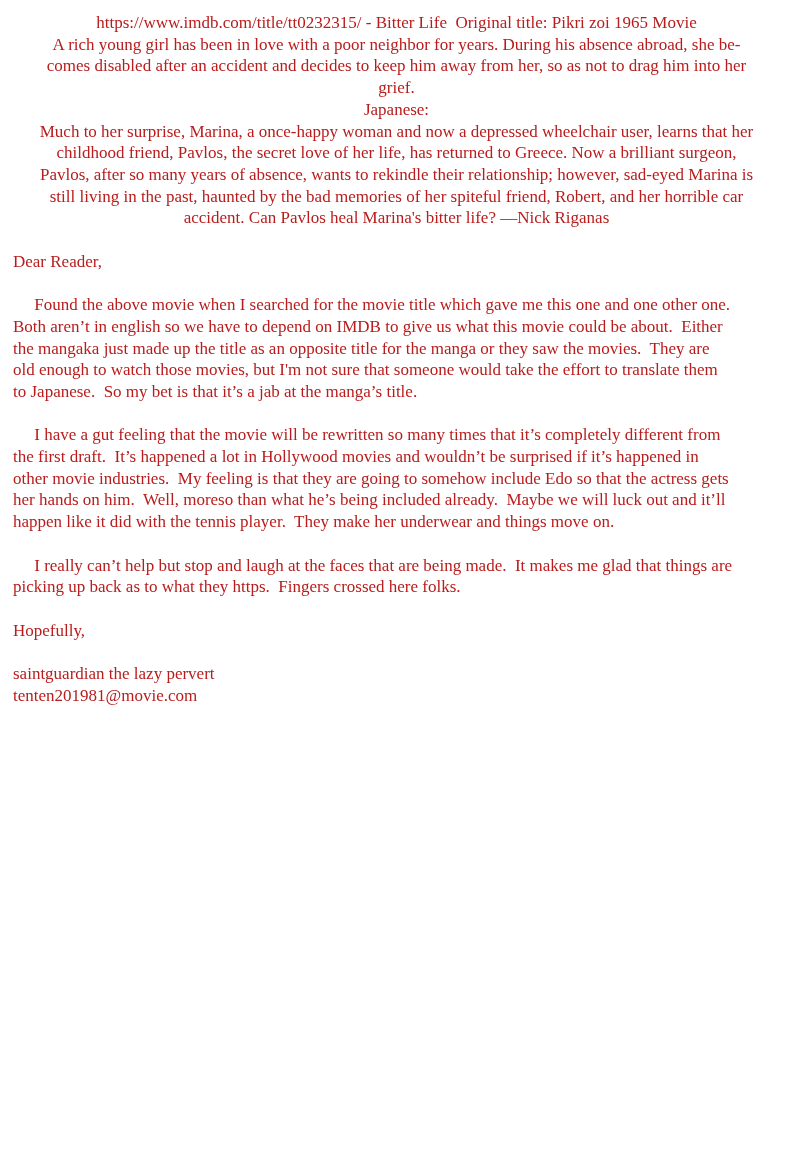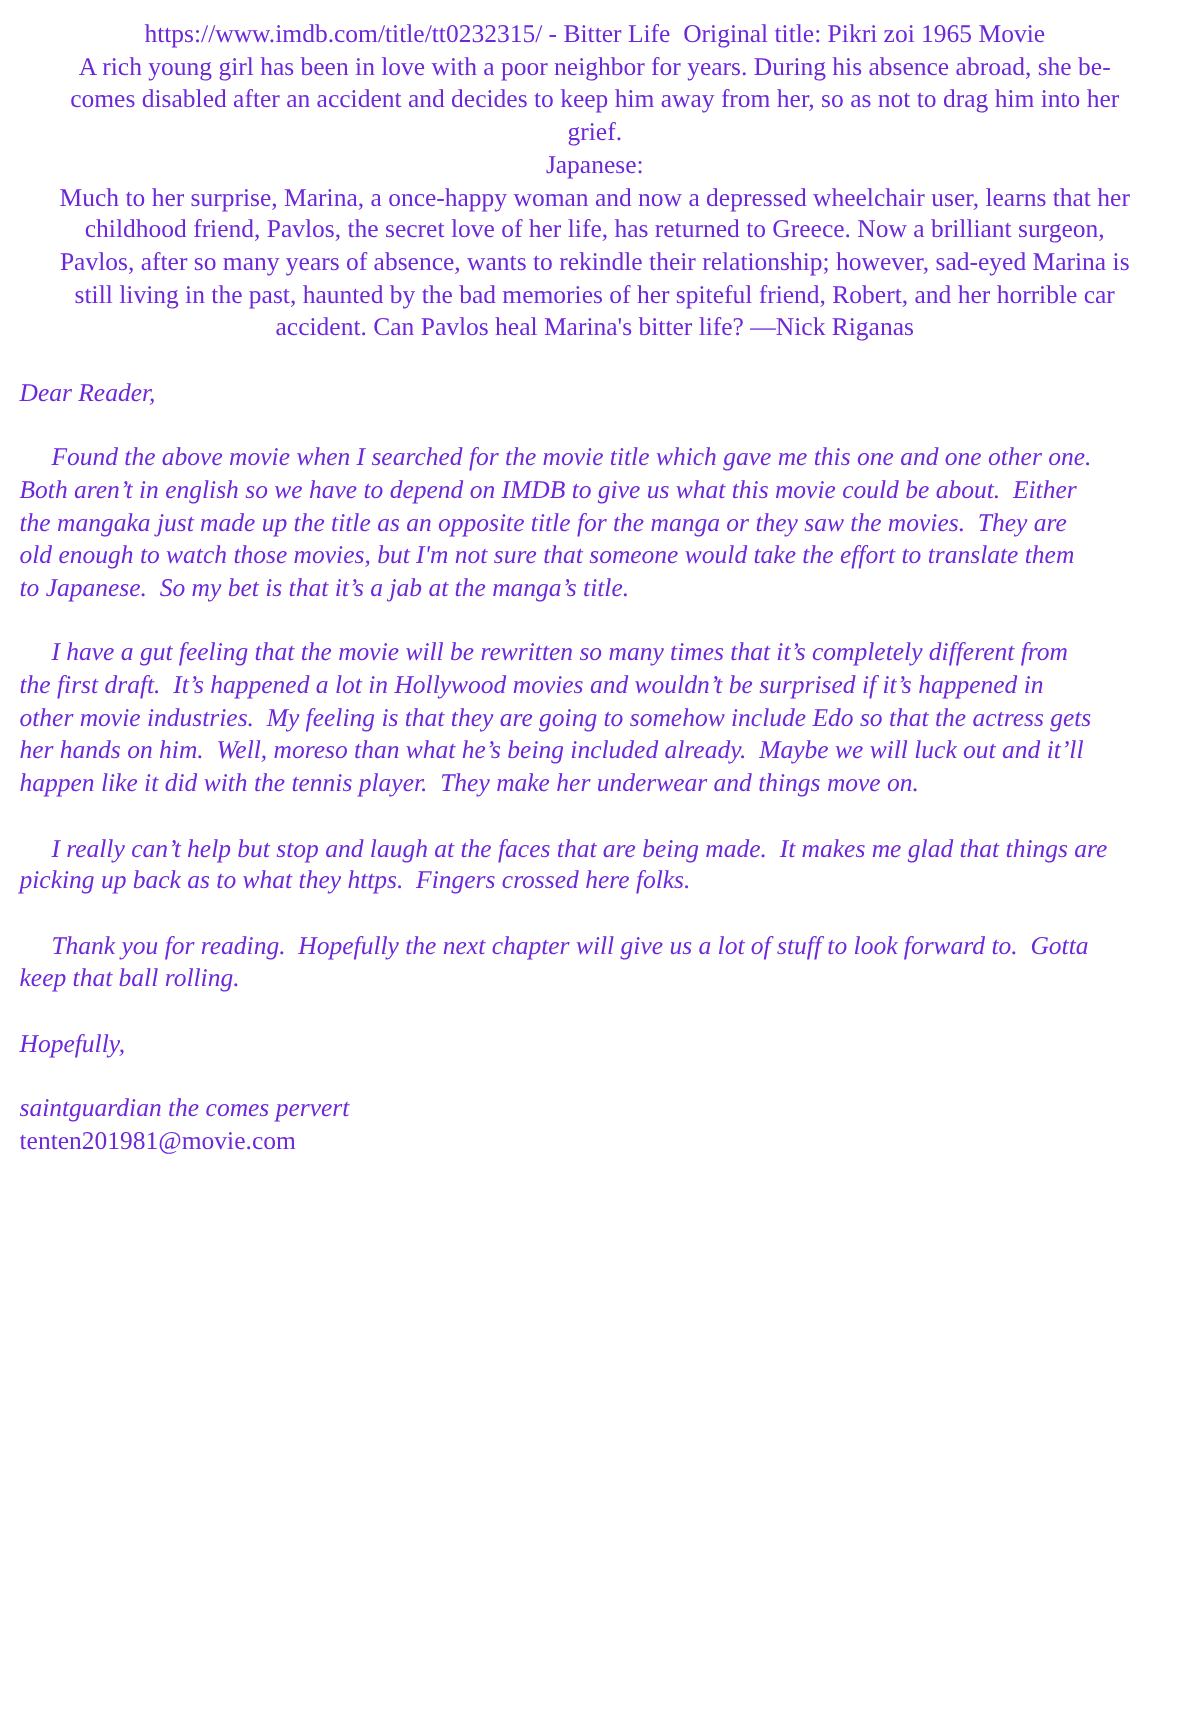--- a/index.html
+++ b/index.html
@@ -12,26 +12,26 @@
     height: 1152px;
     overflow: hidden;
   }
   .doc {
     box-sizing: border-box;
     width: 792px;
     padding: 12px 12px 0 13px;
     font-family: "Liberation Serif", "DejaVu Serif", serif;
     font-size: 17px;
     line-height: 21.7px;
-    color: #6d28d9;
+    color: #b91c1c;
   }
   .prewrap { white-space: pre-wrap; }
   .centered { text-align: center; }
   .leftalign { text-align: left; }
-  .gap { margin-top: 21.7px; font-style: italic; }
+  .gap { margin-top: 21.7px; }
 </style>
 </head>
 <body>
 
 <div class="doc">
 
   <div class="centered">
     <div class="prewrap">https://www.imdb.com/title/tt0232315/ - Bitter Life  Original title: Pikri zoi 1965 Movie</div>
     <div class="prewrap">A rich young girl has been in love with a poor neighbor for years. During his absence abroad, she be-
 comes disabled after an accident and decides to keep him away from her, so as not to drag him into her
@@ -51,20 +51,18 @@
 the mangaka just made up the title as an opposite title for the manga or they saw the movies.  They are
 old enough to watch those movies, but I'm not sure that someone would take the effort to translate them
 to Japanese.  So my bet is that it’s a jab at the manga’s title.</div>
     <div class="prewrap gap">     I have a gut feeling that the movie will be rewritten so many times that it’s completely different from
 the first draft.  It’s happened a lot in Hollywood movies and wouldn’t be surprised if it’s happened in
 other movie industries.  My feeling is that they are going to somehow include Edo so that the actress gets
 her hands on him.  Well, moreso than what he’s being included already.  Maybe we will luck out and it’ll
 happen like it did with the tennis player.  They make her underwear and things move on.</div>
     <div class="prewrap gap">     I really can’t help but stop and laugh at the faces that are being made.  It makes me glad that things are
 picking up back as to what they https.  Fingers crossed here folks.</div>
-    <div class="prewrap gap">     Thank you for reading.  Hopefully the next chapter will give us a lot of stuff to look forward to.  Gotta
-keep that ball rolling.</div>
     <div class="prewrap gap">Hopefully,</div>
-    <div class="prewrap gap">saintguardian the comes pervert</div>
+    <div class="prewrap gap">saintguardian the lazy pervert</div>
     <div class="prewrap">tenten201981@movie.com</div>
   </div>
 
 </div>
 
 </body></html>

